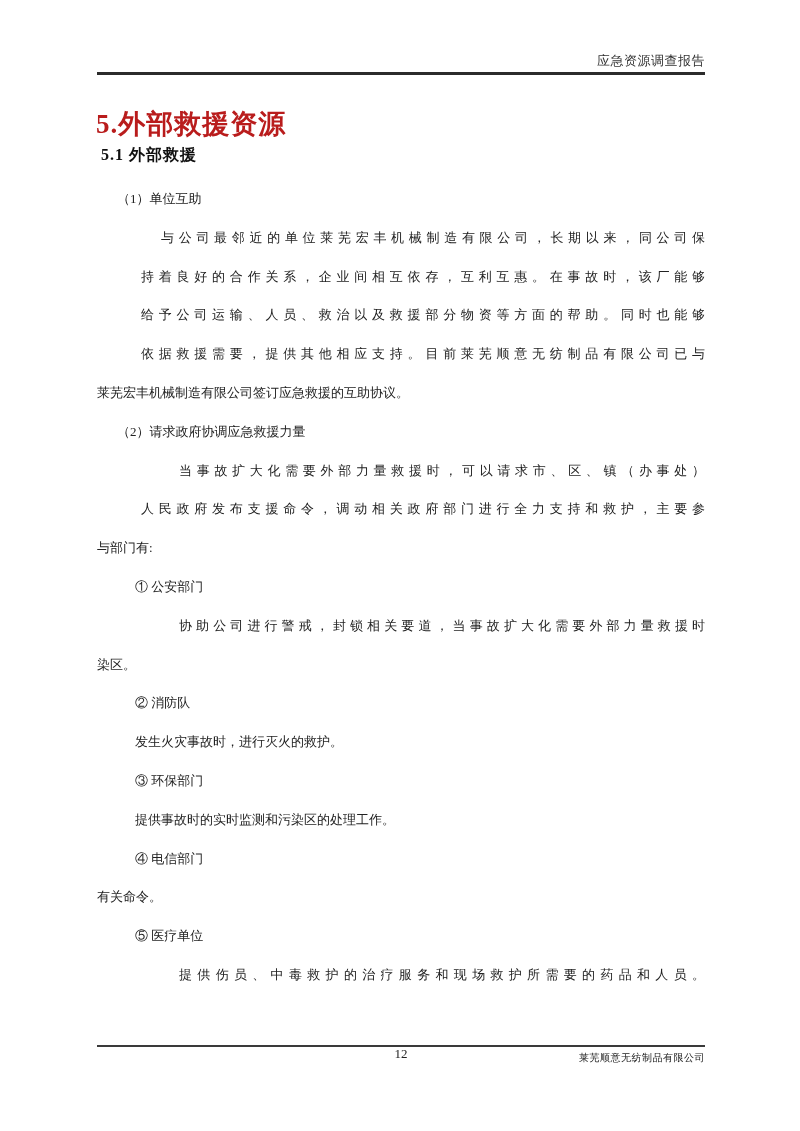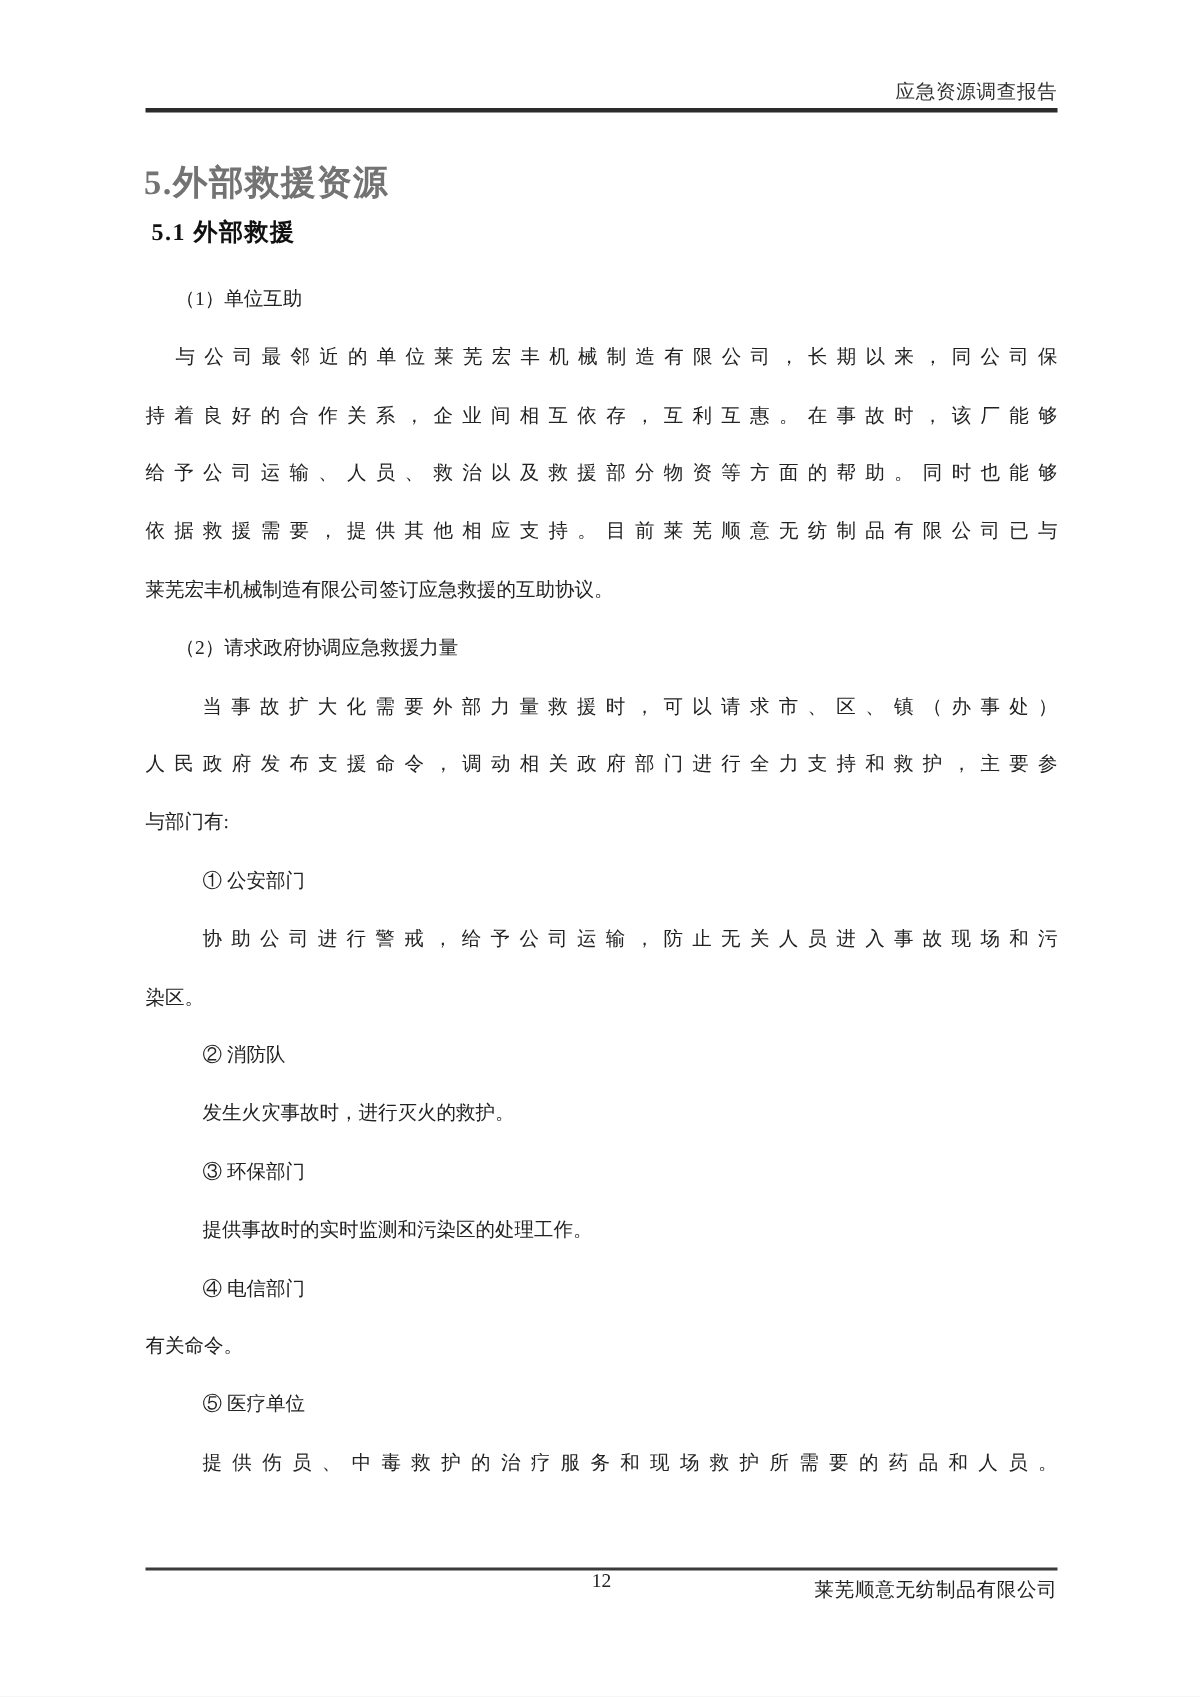--- a/index.html
+++ b/index.html
@@ -35,23 +35,23 @@
     left: 97px;
     width: 608px;
     height: 3px;
     background: #2b2b2b;
   }
   
   .sec-title {
     position: absolute;
     top: 106px;
     left: 96px;
-    font-size: 23px;
+    font-size: 27px;
     font-weight: bold;
-    color: #737373;
+    color: #b91c1c;
     letter-spacing: 1px;
   }
   .sub-title {
     position: absolute;
     top: 145px;
     left: 101px;
     font-size: 16px;
     font-weight: bold;
     color: #111111;
     letter-spacing: 1px;
@@ -67,20 +67,21 @@
     font-size: 13px;
     line-height: 38.8px;
     height: 38.8px;
     white-space: nowrap;
     color: #222222;
   }
   .ln.jf {
     white-space: normal;
     text-align: justify;
     text-align-last: justify;
+    margin-left: 44px;
   }
   .ln.i20 { padding-left: 20px; }
   .ln.i38 { padding-left: 38px; }
   
   .footer-rule {
     position: absolute;
     top: 1045px;
     left: 97px;
     width: 608px;
     height: 2px;
@@ -94,21 +95,21 @@
     text-align: center;
     font-size: 13px;
     color: #222222;
   }
   .footer-company {
     position: absolute;
     top: 1051px;
     left: 97px;
     width: 608px;
     text-align: right;
-    font-size: 13px;
+    font-size: 10px;
     color: #222222;
     letter-spacing: 0.5px;
   }
 </style>
 </head>
 <body>
 
 <div class="page">
 
   <div class="header-text">应急资源调查报告</div>
@@ -122,21 +123,21 @@
     <div class="ln i20 jf">与公司最邻近的单位莱芜宏丰机械制造有限公司，长期以来，同公司保</div>
     <div class="ln jf">持着良好的合作关系，企业间相互依存，互利互惠。在事故时，该厂能够</div>
     <div class="ln jf">给予公司运输、人员、救治以及救援部分物资等方面的帮助。同时也能够</div>
     <div class="ln jf">依据救援需要，提供其他相应支持。目前莱芜顺意无纺制品有限公司已与</div>
     <div class="ln">莱芜宏丰机械制造有限公司签订应急救援的互助协议。</div>
     <div class="ln i20">（2）请求政府协调应急救援力量</div>
     <div class="ln i38 jf">当事故扩大化需要外部力量救援时，可以请求市、区、镇（办事处）</div>
     <div class="ln jf">人民政府发布支援命令，调动相关政府部门进行全力支持和救护，主要参</div>
     <div class="ln">与部门有:</div>
     <div class="ln i38">① 公安部门</div>
-    <div class="ln i38 jf">协助公司进行警戒，给予公司运输，防止无关人员进入事故现场和污</div>
+    <div class="ln i38 jf">协助公司进行警戒，封锁相关要道，当事故扩大化需要外部力量救援时</div>
     <div class="ln">染区。</div>
     <div class="ln i38">② 消防队</div>
     <div class="ln i38">发生火灾事故时，进行灭火的救护。</div>
     <div class="ln i38">③ 环保部门</div>
     <div class="ln i38">提供事故时的实时监测和污染区的处理工作。</div>
     <div class="ln i38">④ 电信部门</div>
     <div class="ln">有关命令。</div>
     <div class="ln i38">⑤ 医疗单位</div>
     <div class="ln i38 jf">提供伤员、中毒救护的治疗服务和现场救护所需要的药品和人员。</div>
   </div>

